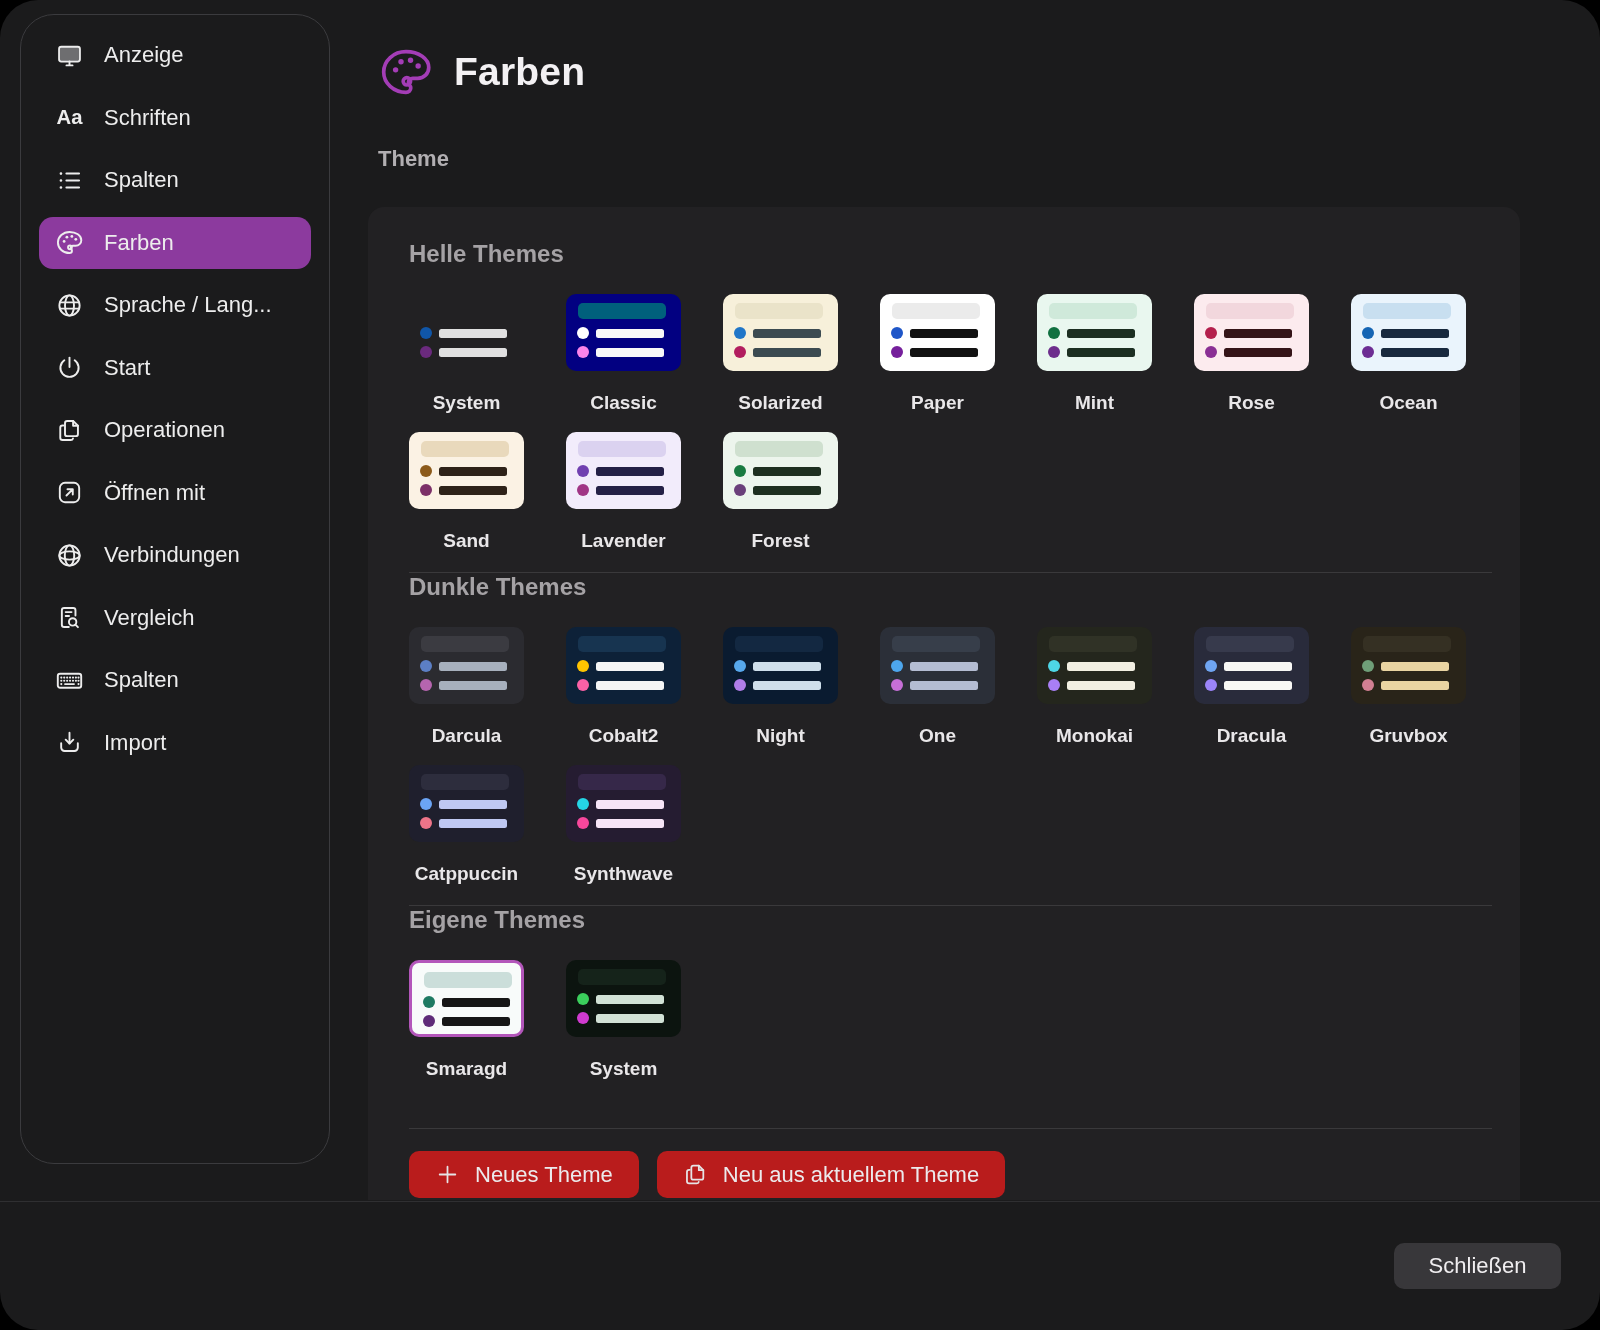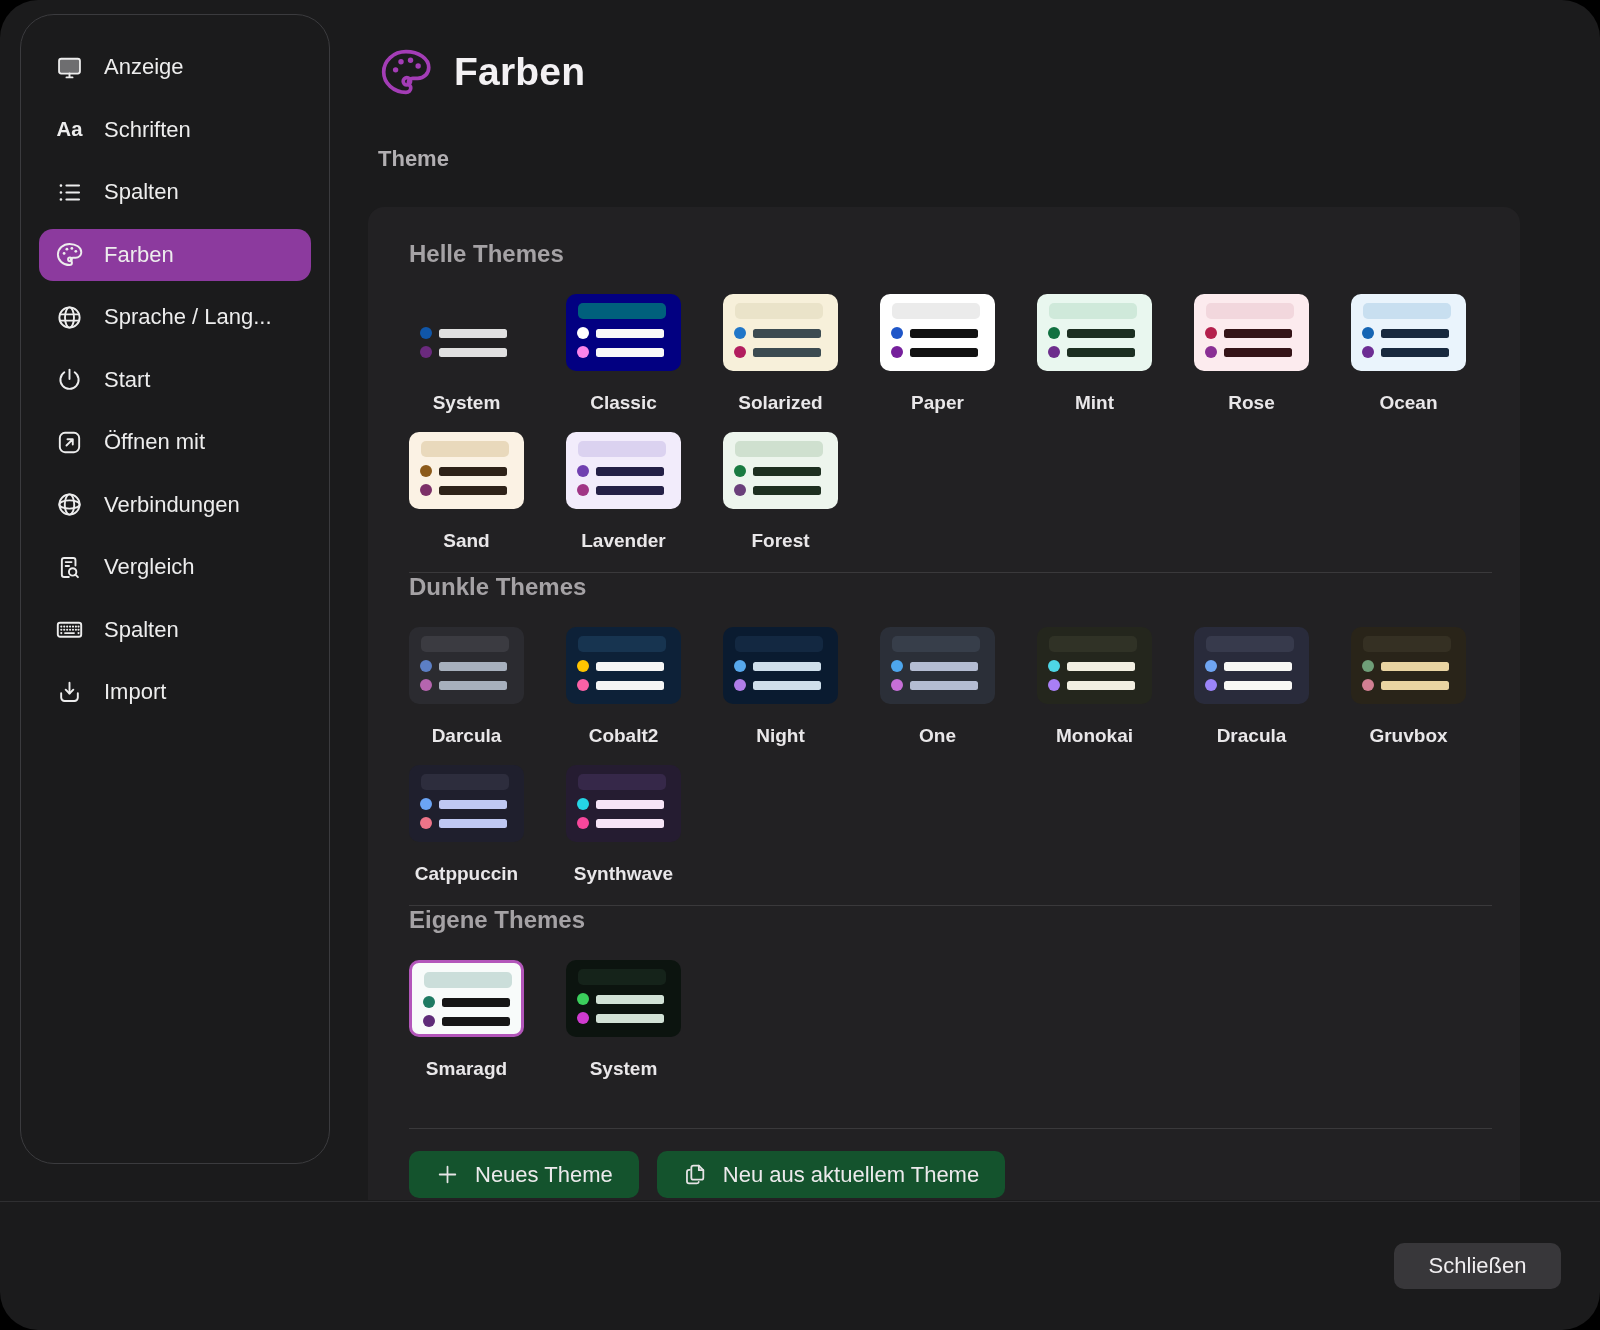--- a/index.html
+++ b/index.html
@@ -2,21 +2,21 @@
 <html style="--accent: #8c3a9e;"><head>
 <meta charset="utf-8">
 <style>
   html,body{margin:0;padding:0;background:#000;}
   body{width:1600px;height:1330px;position:relative;font-family:"Liberation Sans",sans-serif;
        -webkit-font-smoothing:antialiased;}
   .window{position:absolute;inset:0;background:#1b1b1c;border-radius:38px;overflow:hidden;}
 
   
   .sidebar{position:absolute;left:20px;top:14px;width:310px;height:1150px;
-           border:1px solid #3b3b3e;border-radius:34px;box-sizing:border-box;padding-top:26px;}
+           border:1px solid #3b3b3e;border-radius:34px;box-sizing:border-box;padding-top:14px;}
   .side-item{height:52px;margin:0 18px 10.5px 18px;border-radius:14px;display:flex;align-items:center;
              padding-left:17px;color:#ededed;font-size:22px;font-weight:500;cursor:default;}
   .side-item.selected{background:var(--accent,#8c3a9e);}
   .side-icon{width:27px;height:27px;display:inline-flex;align-items:center;justify-content:flex-start;color:#ededed;flex:none;}
   .side-icon svg{width:27px;height:27px;display:block;}
   .side-label{margin-left:21px;white-space:nowrap;}
 
   
   .main-header{position:absolute;left:380px;top:46px;display:flex;align-items:center;}
   .h-icon{width:52px;height:52px;color:#a43db6;}
@@ -40,21 +40,21 @@
   .tdot{width:12px;height:12px;border-radius:50%;flex:none;}
   .trow.r1 .tdot{background:var(--d1);}
   .trow.r2 .tdot{background:var(--d2);}
   .tline{width:68px;height:9px;border-radius:2.5px;background:var(--line);margin-left:7px;}
   .tname{margin-top:9px;font-size:19px;font-weight:600;color:#e9e7e9;white-space:nowrap;}
   .hr{height:1px;background:#3a393b;margin-top:20px;}
   .hr-actions{margin-top:48px;}
 
   
   .actions{display:flex;gap:18px;margin-top:22px;}
-  .act-btn{height:47px;background:#14532d;border:none;border-radius:10px;color:#eceaec;
+  .act-btn{height:47px;background:#b91c1c;border:none;border-radius:10px;color:#eceaec;
            font-family:"Liberation Sans",sans-serif;font-size:22px;font-weight:500;
            display:flex;align-items:center;gap:15px;padding:12px 26px;cursor:pointer;}
   .btn-icon{width:25px;height:25px;display:inline-flex;align-items:center;justify-content:center;color:#e6e4e6;}
   .btn-icon svg{width:25px;height:25px;display:block;}
 
   
   .footer-divider{position:absolute;left:0;right:0;top:1201px;height:1px;background:#2f2f31;}
   .close-btn{position:absolute;right:39px;top:1243px;width:167px;height:46px;background:#38373a;border:none;
              border-radius:10px;color:#f0eef0;font-family:"Liberation Sans",sans-serif;font-size:22px;font-weight:500;
              display:flex;align-items:center;justify-content:center;cursor:pointer;}
@@ -116,20 +116,30 @@
           <span class="side-label">Sprache / Lang...</span>
         </div>
         <div class="side-item">
           <span class="side-icon">
             <svg viewBox="0 0 24 24" fill="none" stroke="currentColor" stroke-width="1.7" stroke-linecap="round" stroke-linejoin="round">
               <path d="M12 3.2v8.3"></path>
               <path d="M16.6 5.6a8.1 8.1 0 1 1-9.2 0"></path>
             </svg>
           </span>
           <span class="side-label">Start</span>
+        </div>
+        <div class="side-item">
+          <span class="side-icon">
+            <svg viewBox="0 0 24 24" fill="none" stroke="currentColor" stroke-width="1.7" stroke-linecap="round" stroke-linejoin="round">
+              <path d="M10 3.5h5.2l4.3 4.3v7.2a2 2 0 0 1-2 2h-7.5a2 2 0 0 1-2-2V5.5a2 2 0 0 1 2-2z"></path>
+              <path d="M15.2 3.5v4.3h4.3"></path>
+              <path d="M6.5 7.5h-.7a2 2 0 0 0-2 2v9a2 2 0 0 0 2 2h7.4a2 2 0 0 0 1.9-1.4"></path>
+            </svg>
+          </span>
+          <span class="side-label">Operationen</span>
         </div>
         <div class="side-item">
           <span class="side-icon">
             <svg viewBox="0 0 24 24" fill="none" stroke="currentColor" stroke-width="1.7" stroke-linecap="round" stroke-linejoin="round">
               <rect x="3.4" y="3.4" width="17.2" height="17.2" rx="4.6"></rect>
               <path d="M9.3 14.7l5.3-5.3M10.2 9.1h4.7v4.7"></path>
             </svg>
           </span>
           <span class="side-label">Öffnen mit</span>
         </div>

